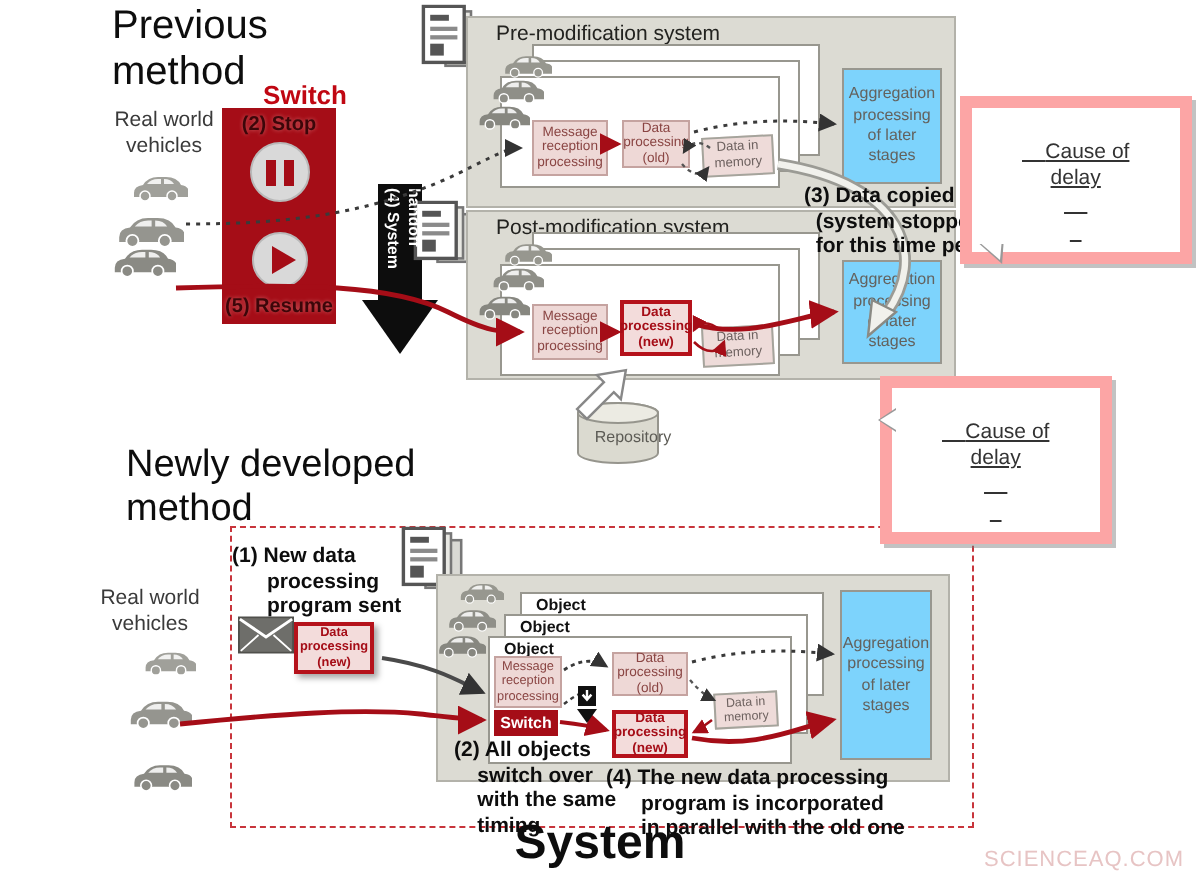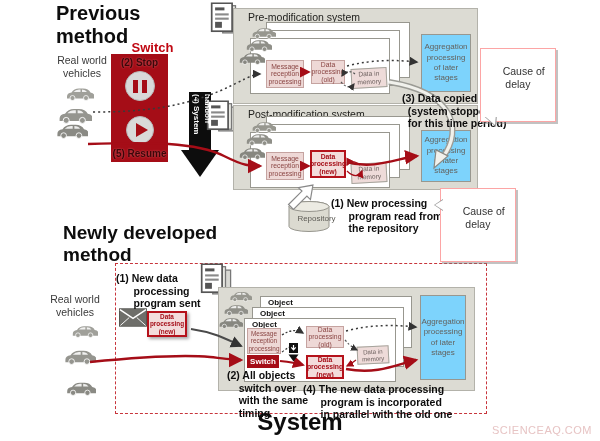--- a/index.html
+++ b/index.html
@@ -1,41 +1,41 @@
 <!DOCTYPE html>
 <html><head>
 <meta charset="utf-8">
 <style>
   html,body{margin:0;padding:0;background:#fff;}
   .stage{position:relative;width:600px;height:441px;background:#fff;overflow:hidden;
          font-family:"Liberation Sans",sans-serif;color:#111;}
   .abs{position:absolute;}
   .pre{white-space:pre;}
-  .sec-title{font-size:20px;font-weight:bold;line-height:1.15;color:#0d0d0d;}
+  .sec-title{font-size:20px;font-weight:normal;line-height:1.15;color:#0d0d0d;}
   .sys-box{background:#dcdbd3;border:1px solid #b3b2aa;}
   .sys-title{position:absolute;left:14px;top:2px;font-size:10.5px;color:#22221f;}
   .layer{position:absolute;background:#fff;border:1px solid #98978f;}
   .obj-label{position:absolute;left:7px;top:1px;font-size:8px;font-weight:bold;color:#111;}
   .pink{position:absolute;background:#eed8d6;border:1px solid #c5a3a0;color:#8a4543;
         font-size:6.8px;line-height:1.12;text-align:center;display:flex;align-items:center;
         justify-content:center;padding:1px;box-sizing:border-box;}
   .pink.newp{background:#f3dcdb;border:2px solid #b5121b;color:#a50d17;font-weight:bold;}
   .mem{position:absolute;background:#eedbd9;border:1px solid #a5a49c;color:#6d615f;
        font-size:6.6px;line-height:1.15;text-align:center;display:flex;align-items:center;
        justify-content:center;transform:rotate(-3deg);box-sizing:border-box;}
   .agg{position:absolute;background:#7dd3fc;border:1px solid #98978f;color:#63625e;
        font-size:8px;line-height:1.3;text-align:center;display:flex;align-items:center;
        justify-content:center;padding:2px;box-sizing:border-box;}
   .note{position:absolute;font-weight:bold;font-size:10.5px;color:#0d0d0d;line-height:1.2;
         white-space:pre;z-index:45;}
   .vehicles-label{position:absolute;font-size:10.5px;color:#3a3a3a;text-align:center;
         line-height:1.25;white-space:pre;}
-  .callout{position:absolute;background:#fff;border:1px solid #fca5a5;
+  .callout{position:absolute;background:#fff;border:6px solid #fca5a5;
         box-shadow:2px 2px 0 rgba(120,120,120,.45);font-size:10.5px;color:#333;
-        text-align:center;line-height:1.25;padding:3px 10px;white-space:pre;z-index:46;}
+        text-align:center;line-height:1.25;padding:3px 25px;white-space:pre;z-index:46;text-decoration:underline;}
   .callout .tail-b{position:absolute;bottom:-12px;left:8px;width:0;height:0;
         border:6px solid transparent;border-top:10px solid #999;transform:skewX(28deg);}
   .callout .tail-b::after{content:'';position:absolute;left:-5px;top:-10px;width:0;height:0;
         border:5px solid transparent;border-top:8px solid #fff;}
   .callout .tail-l{position:absolute;left:-13px;top:10px;width:0;height:0;
         border:6px solid transparent;border-right:9px solid #999;}
   .callout .tail-l::after{content:'';position:absolute;left:-4px;top:-5px;width:0;height:0;
         border:5px solid transparent;border-right:8px solid #fff;}
   .switch-box{position:absolute;background:#a50d17;}
   .switch-mini{position:absolute;background:#a50d17;color:#fff;font-size:8px;font-weight:bold;
@@ -180,23 +180,20 @@
   <div class="pink newp" style="left:310px;top:150px;width:36px;height:28px;">Data processing (new)</div>
   <div class="mem" style="left:351px;top:163px;width:36px;height:20px;">Data in memory</div>
   <div class="agg" style="left:421px;top:130px;width:50px;height:52px;">Aggregation processing of later stages</div>
 
   <svg class="icon-svg" style="left:287px;top:200px" width="44" height="34" viewBox="0 0 44 34">
     <path d="M2,6.5 a20,5 0 0,1 40,0 v20 a20,5 0 0,1 -40,0 z" fill="#dbdad0" stroke="#96958d"></path>
     <ellipse cx="22" cy="6.5" rx="20" ry="5" fill="#ecebe3" stroke="#96958d"></ellipse>
   </svg>
   <div class="repo-label" style="left:289px;top:214px;width:55px;">Repository</div>
 
-  <div class="note" style="left:331px;top:197px;">(1) New processing
-      program read from
-      the repository</div>
 
   <div class="callout" style="left:440px;top:188px;">
     <span>Cause of
 delay</span>
     <span class="tail-l"></span>
   </div>
 
   <div class="abs sec-title pre" style="left:63px;top:222px;font-size:19px;">Newly developed
 method</div>
 

